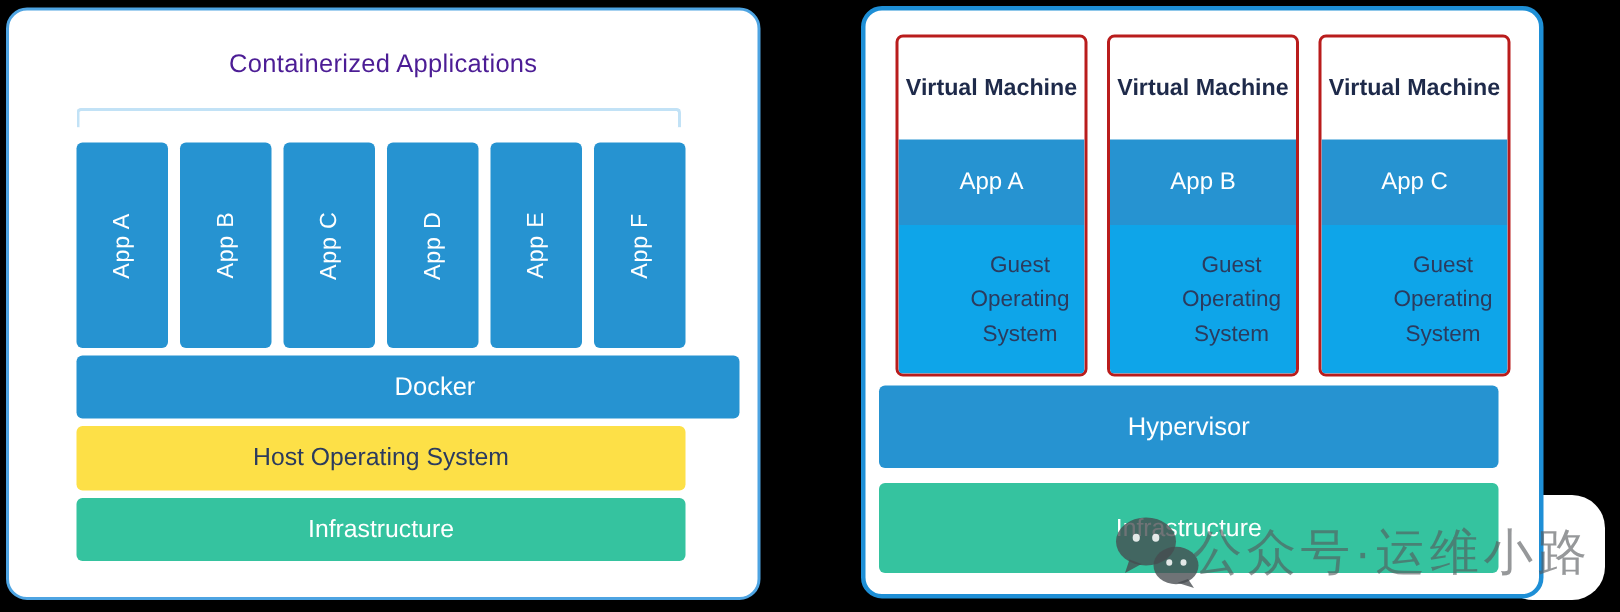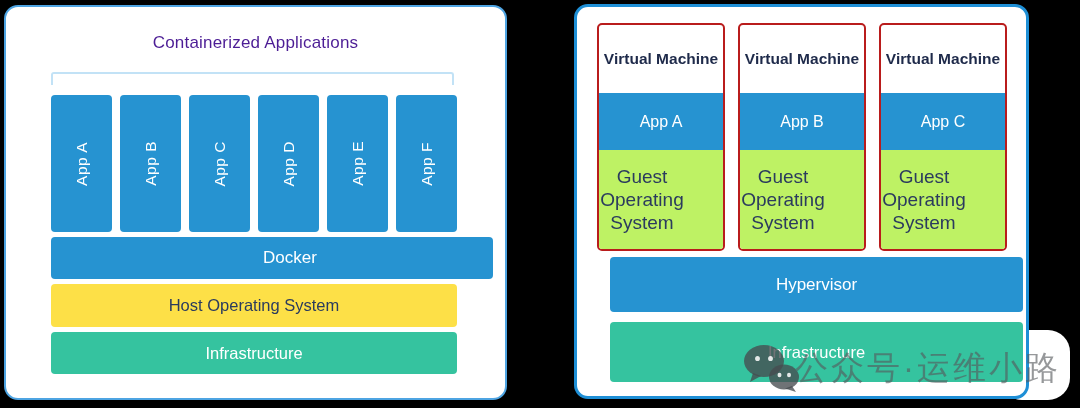--- a/index.html
+++ b/index.html
@@ -30,24 +30,24 @@
   .bar-infra-l{top:325px;height:42px;font-size:16.5px;}
 
   
   .vm-row{position:absolute;left:20px;top:16px;width:410px;height:228px;display:flex;gap:13px;}
   .vm-box{flex:1;background:#fff;border:2px solid #b91c1c;border-radius:5px;box-sizing:border-box;
           display:flex;flex-direction:column;overflow:hidden;}
   .vm-head{height:68px;display:flex;align-items:center;justify-content:center;
            font-size:15.5px;font-weight:bold;color:#1E2A4A;white-space:nowrap;}
   .vm-app{height:57px;background:#2693D1;color:#fff;display:flex;align-items:center;justify-content:center;
           font-size:16px;}
-  .vm-guest{flex:1;background:#bef264;color:#2B3B5E;display:flex;align-items:center;justify-content:flex-start;
-            text-align:center;font-size:19px;line-height:23px;}
+  .vm-guest{flex:1;background:#0ea5e9;color:#2B3B5E;display:flex;align-items:center;justify-content:flex-end;
+            text-align:center;font-size:15px;line-height:23px;}
   .vm-guest span{display:block;width:86px;}
-  .rbar{position:absolute;left:33px;width:413px;border-radius:4px;display:flex;
+  .rbar{position:absolute;left:9px;width:413px;border-radius:4px;display:flex;
         align-items:center;justify-content:center;font-size:17px;}
   .bar-hyper{top:250px;height:55px;background:#2693D1;color:#fff;}
   .bar-infra-r{top:315px;height:60px;background:#35C39F;color:#fff;font-size:16.5px;}
 
   
   .wm-blob{position:absolute;left:1000px;top:330px;width:70px;height:70px;background:#fff;
            border-radius:22px;z-index:1;}
   .wm{position:absolute;left:743px;top:338px;width:330px;height:60px;z-index:5;pointer-events:none;}
   .wm-text{position:absolute;left:52px;top:8px;font-size:33px;letter-spacing:3px;
            color:rgba(85,88,92,0.62);font-weight:500;white-space:nowrap;}

